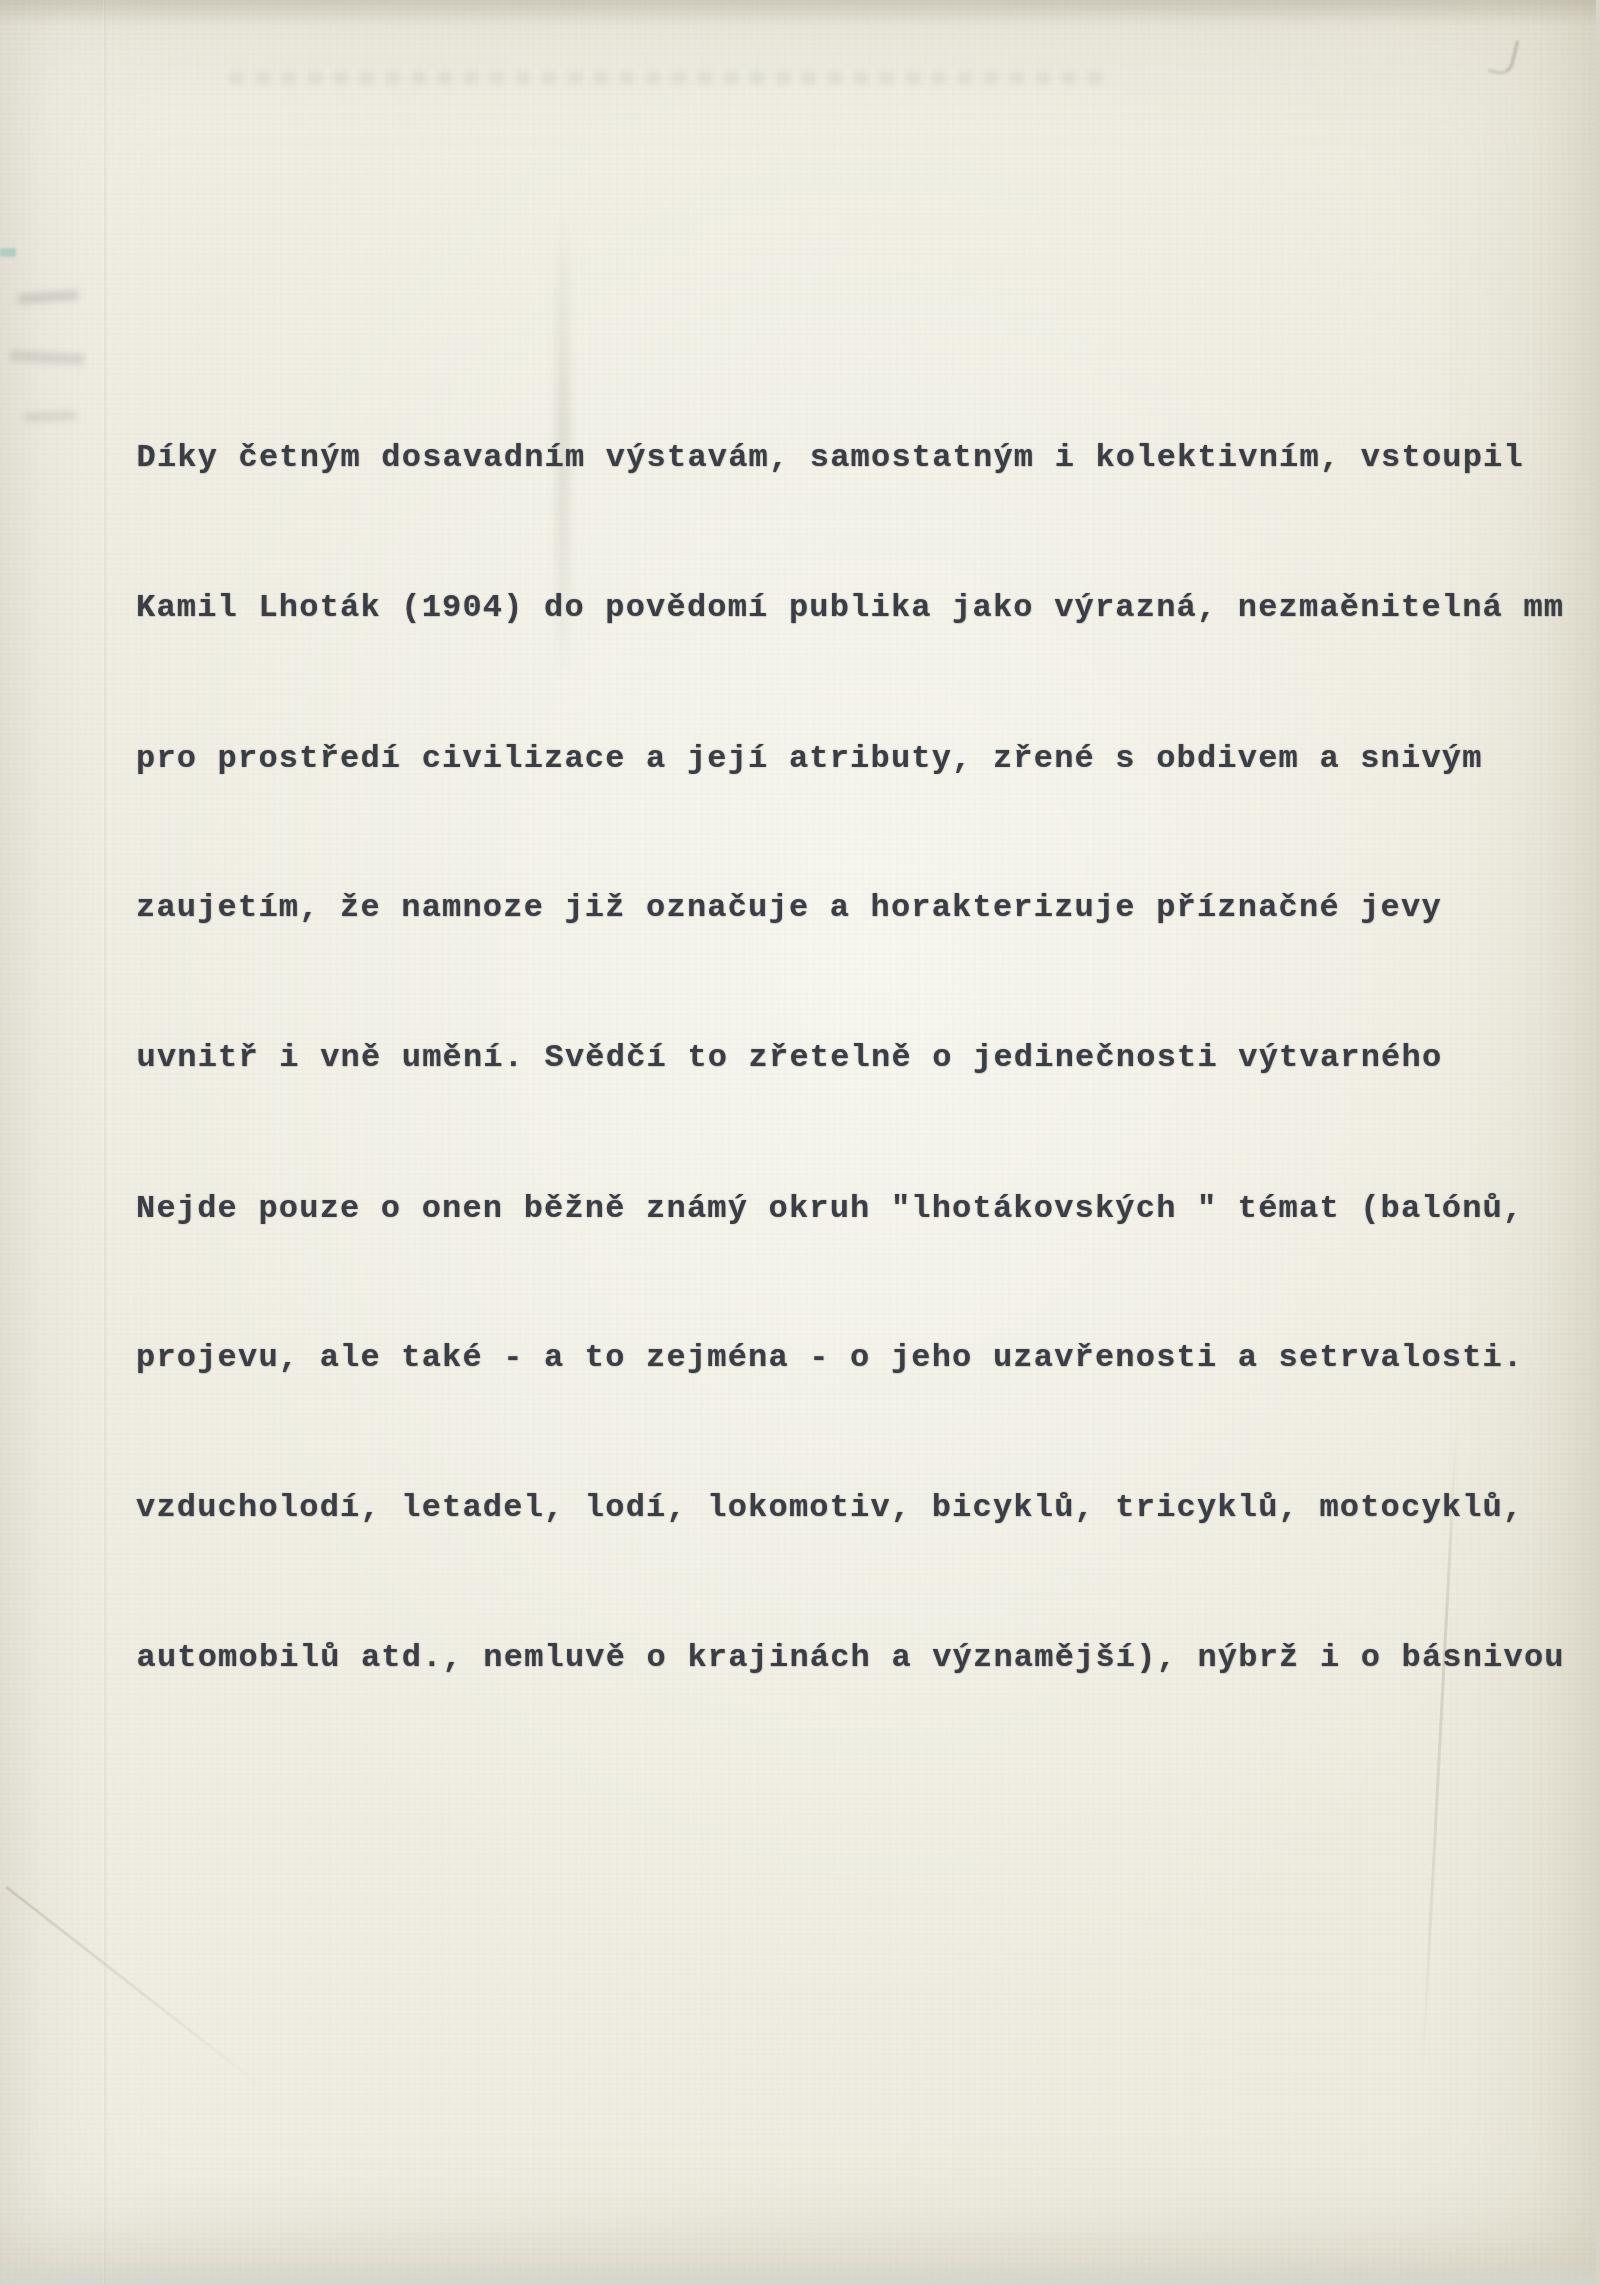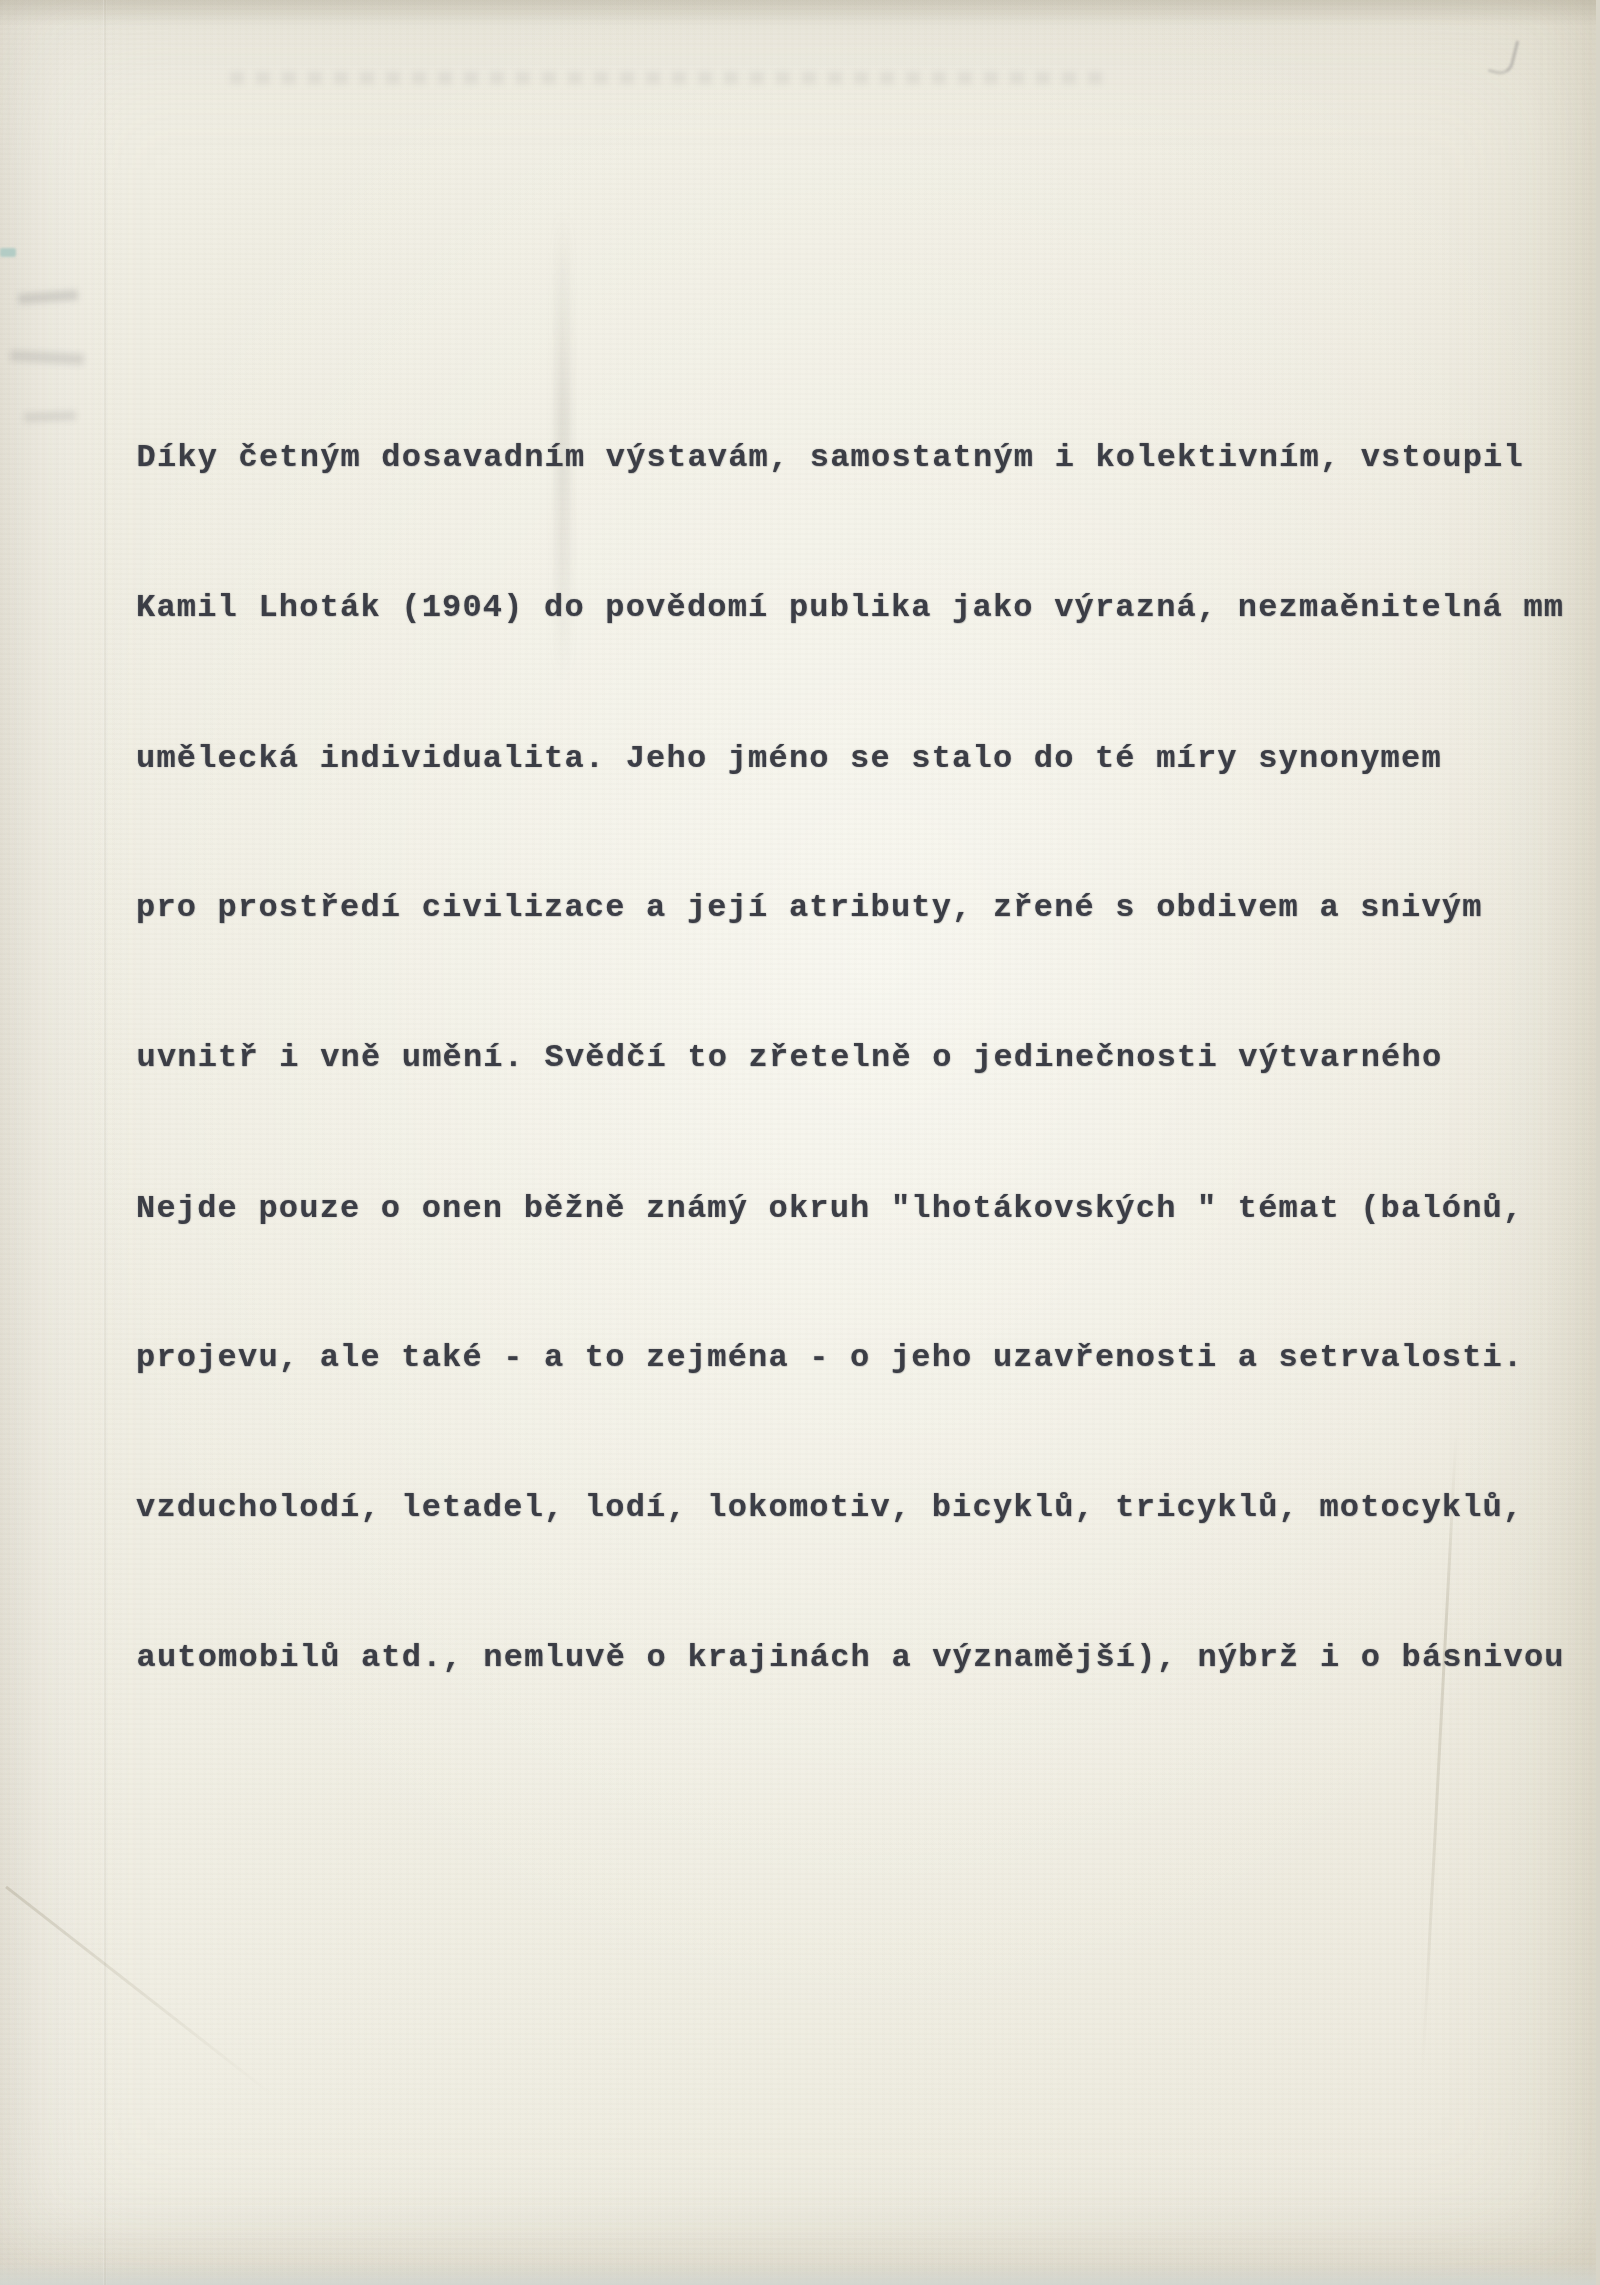--- a/index.html
+++ b/index.html
@@ -105,22 +105,22 @@
   <div class="bleed b3"></div>
   <div class="smudge-v"></div>
   <div class="blue-mark"></div>
   <div class="pen-mark"></div>
 
   <div class="text-block">
 
     <div class="para">
       <div class="line">Díky četným dosavadním výstavám, samostatným i kolektivním, vstoupil</div>
       <div class="line">Kamil Lhoták (1904) do povědomí publika jako výrazná, nezmaěnitelná mm</div>
-      <div class="line">umělecká individualita. Jeho jméno se stalo do té míry synonymem</div>
       <div class="line">pro prostředí civilizace a její atributy, zřené s obdivem a snivým</div>
+      <div class="line">zaujetím, že namnoze již označuje a horakterizuje příznačné jevy</div>
       <div class="line">uvnitř i vně umění. Svědčí to zřetelně o jedinečnosti výtvarného</div>
       <div class="line">Nejde pouze o onen běžně známý okruh "lhotákovských " témat (balónů,</div>
       <div class="line">projevu, ale také - a to zejména - o jeho uzavřenosti a setrvalosti.</div>
       <div class="line">vzducholodí, letadel, lodí, lokomotiv, bicyklů, tricyklů, motocyklů,</div>
       <div class="line">automobilů atd., nemluvě o krajinách a významější), nýbrž i o básnivou</div>
     </div>
 
     <div class="para">
       
       

